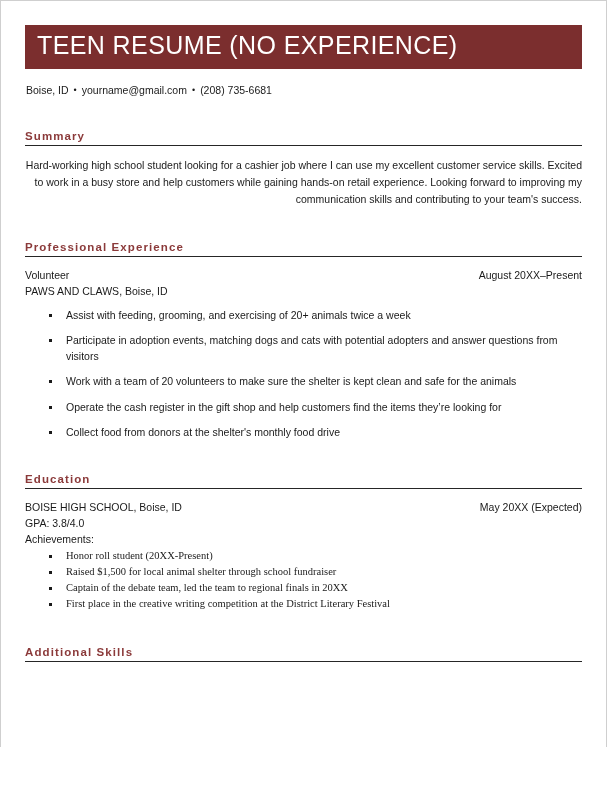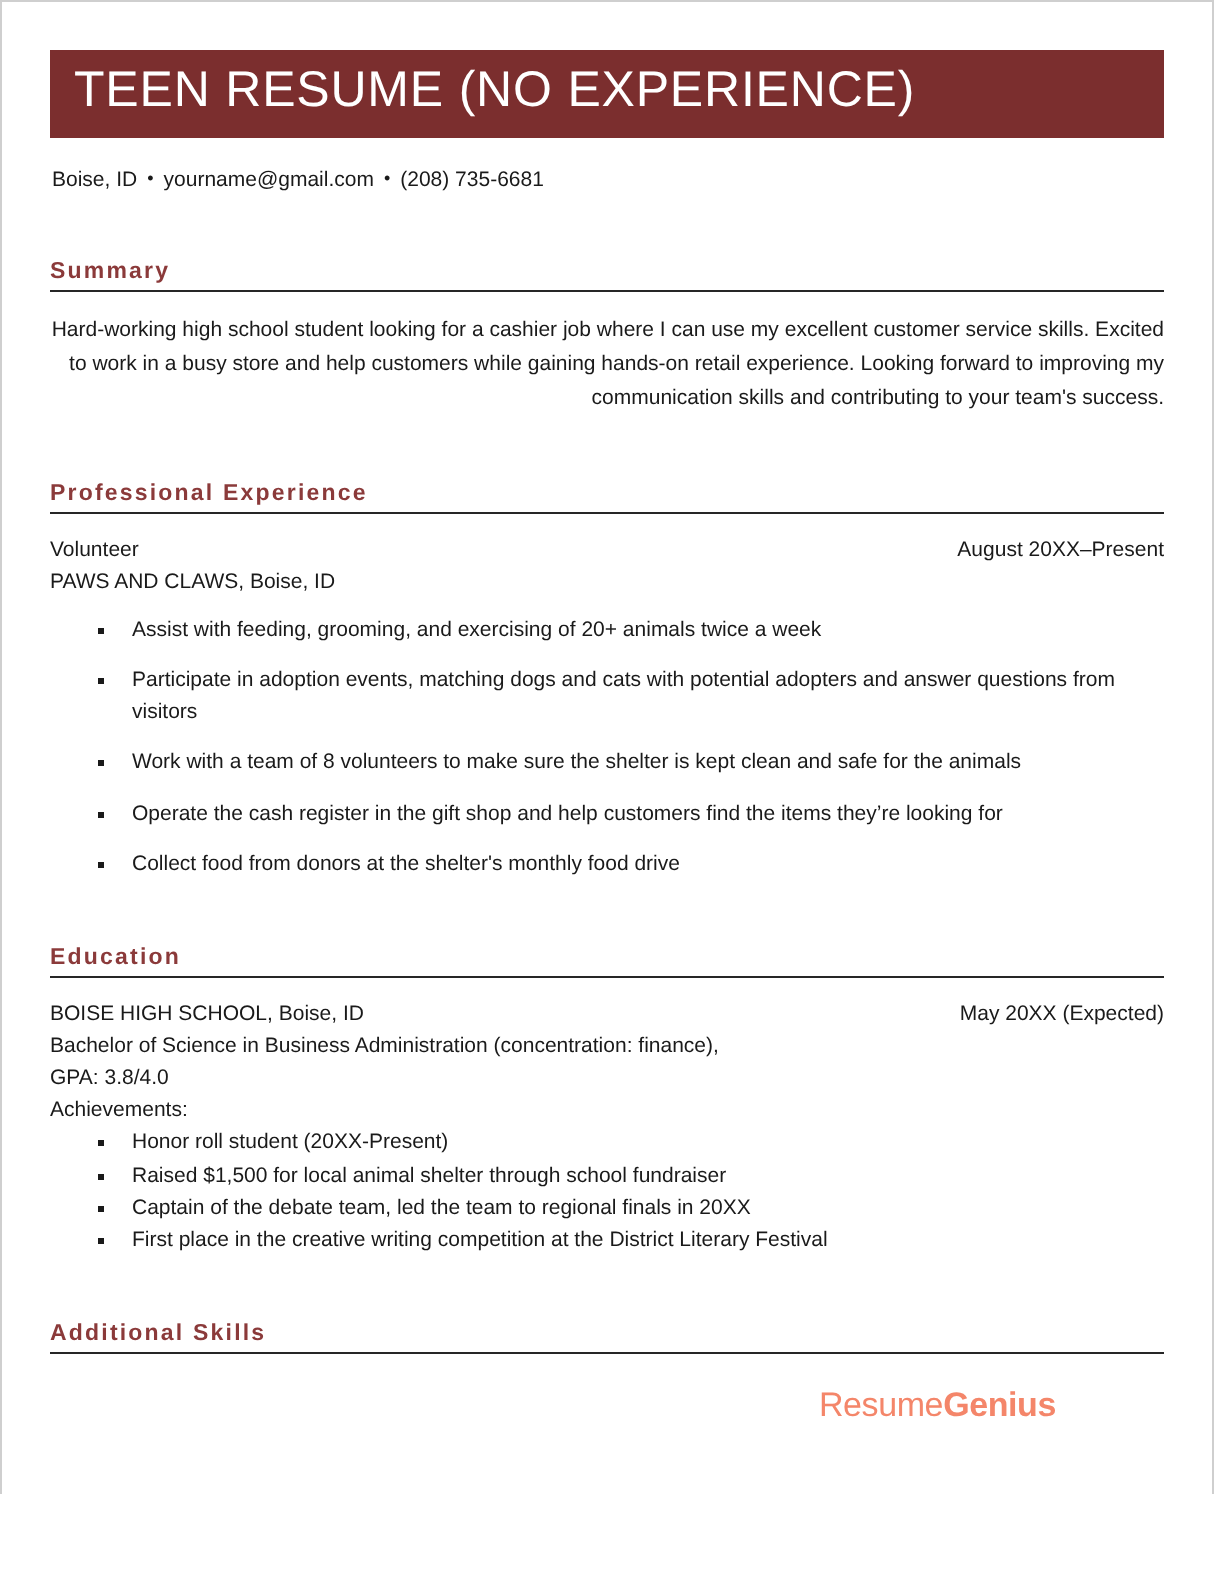--- a/index.html
+++ b/index.html
@@ -95,21 +95,21 @@
   .entry-sub { line-height: 1.5; }
 
   
   ul.bullets {
     list-style: none;
     margin: 0;
     padding: 0;
   }
   ul.bullets.exp { margin-top: 7px; }
   ul.bullets.exp > li { margin-bottom: 9px; }
-  ul.bullets.tight > li { margin-bottom: 0px; }
+  ul.bullets.tight > li { margin-bottom: 0px; font-family: Liberation Serif, serif; }
   ul.bullets > li {
     position: relative;
     padding-left: 41px;
     line-height: 1.55;
   }
   ul.bullets > li::before {
     content: "";
     position: absolute;
     left: 24px;
     top: 7px;
@@ -160,48 +160,44 @@
       <div class="section-heading">Professional Experience</div>
       <div class="section-body">
         <div class="entry-row">
           <span class="entry-left">Volunteer</span>
           <span class="entry-date">August 20XX–Present</span>
         </div>
         <div class="entry-sub">PAWS AND CLAWS, Boise, ID</div>
         <ul class="bullets exp">
           <li>Assist with feeding, grooming, and exercising of 20+ animals twice a week</li>
           <li>Participate in adoption events, matching dogs and cats with potential adopters and answer questions from visitors</li>
-          <li>Work with a team of 8 volunteers to make sure the shelter is kept clean and safe for the animals</li>
+          <li>Work with a team of 20 volunteers to make sure the shelter is kept clean and safe for the animals</li>
           <li>Operate the cash register in the gift shop and help customers find the items they’re looking for</li>
           <li>Collect food from donors at the shelter's monthly food drive</li>
         </ul>
       </div>
     </div>
 
     <div class="section">
       <div class="section-heading">Education</div>
       <div class="section-body">
         <div class="entry-row">
           <span class="entry-left">BOISE HIGH SCHOOL, Boise, ID</span>
           <span class="entry-date">May 20XX (Expected)</span>
         </div>
-        <div class="entry-sub">Bachelor of Science in Business Administration (concentration: finance),</div>
         <div class="entry-sub">GPA: 3.8/4.0</div>
         <div class="entry-sub achievements-label">Achievements:</div>
         <ul class="bullets tight">
           <li>Honor roll student (20XX-Present)</li>
           <li>Raised $1,500 for local animal shelter through school fundraiser</li>
           <li>Captain of the debate team, led the team to regional finals in 20XX</li>
           <li>First place in the creative writing competition at the District Literary Festival</li>
         </ul>
       </div>
     </div>
 
     <div class="section">
       <div class="section-heading">Additional Skills</div>
     </div>
 
   </div>
 
-  <div class="footer-logo">
-    <span class="logo-light">Resume</span><span class="logo-bold">Genius</span>
-  </div>
 </div>
 
 </body></html>

